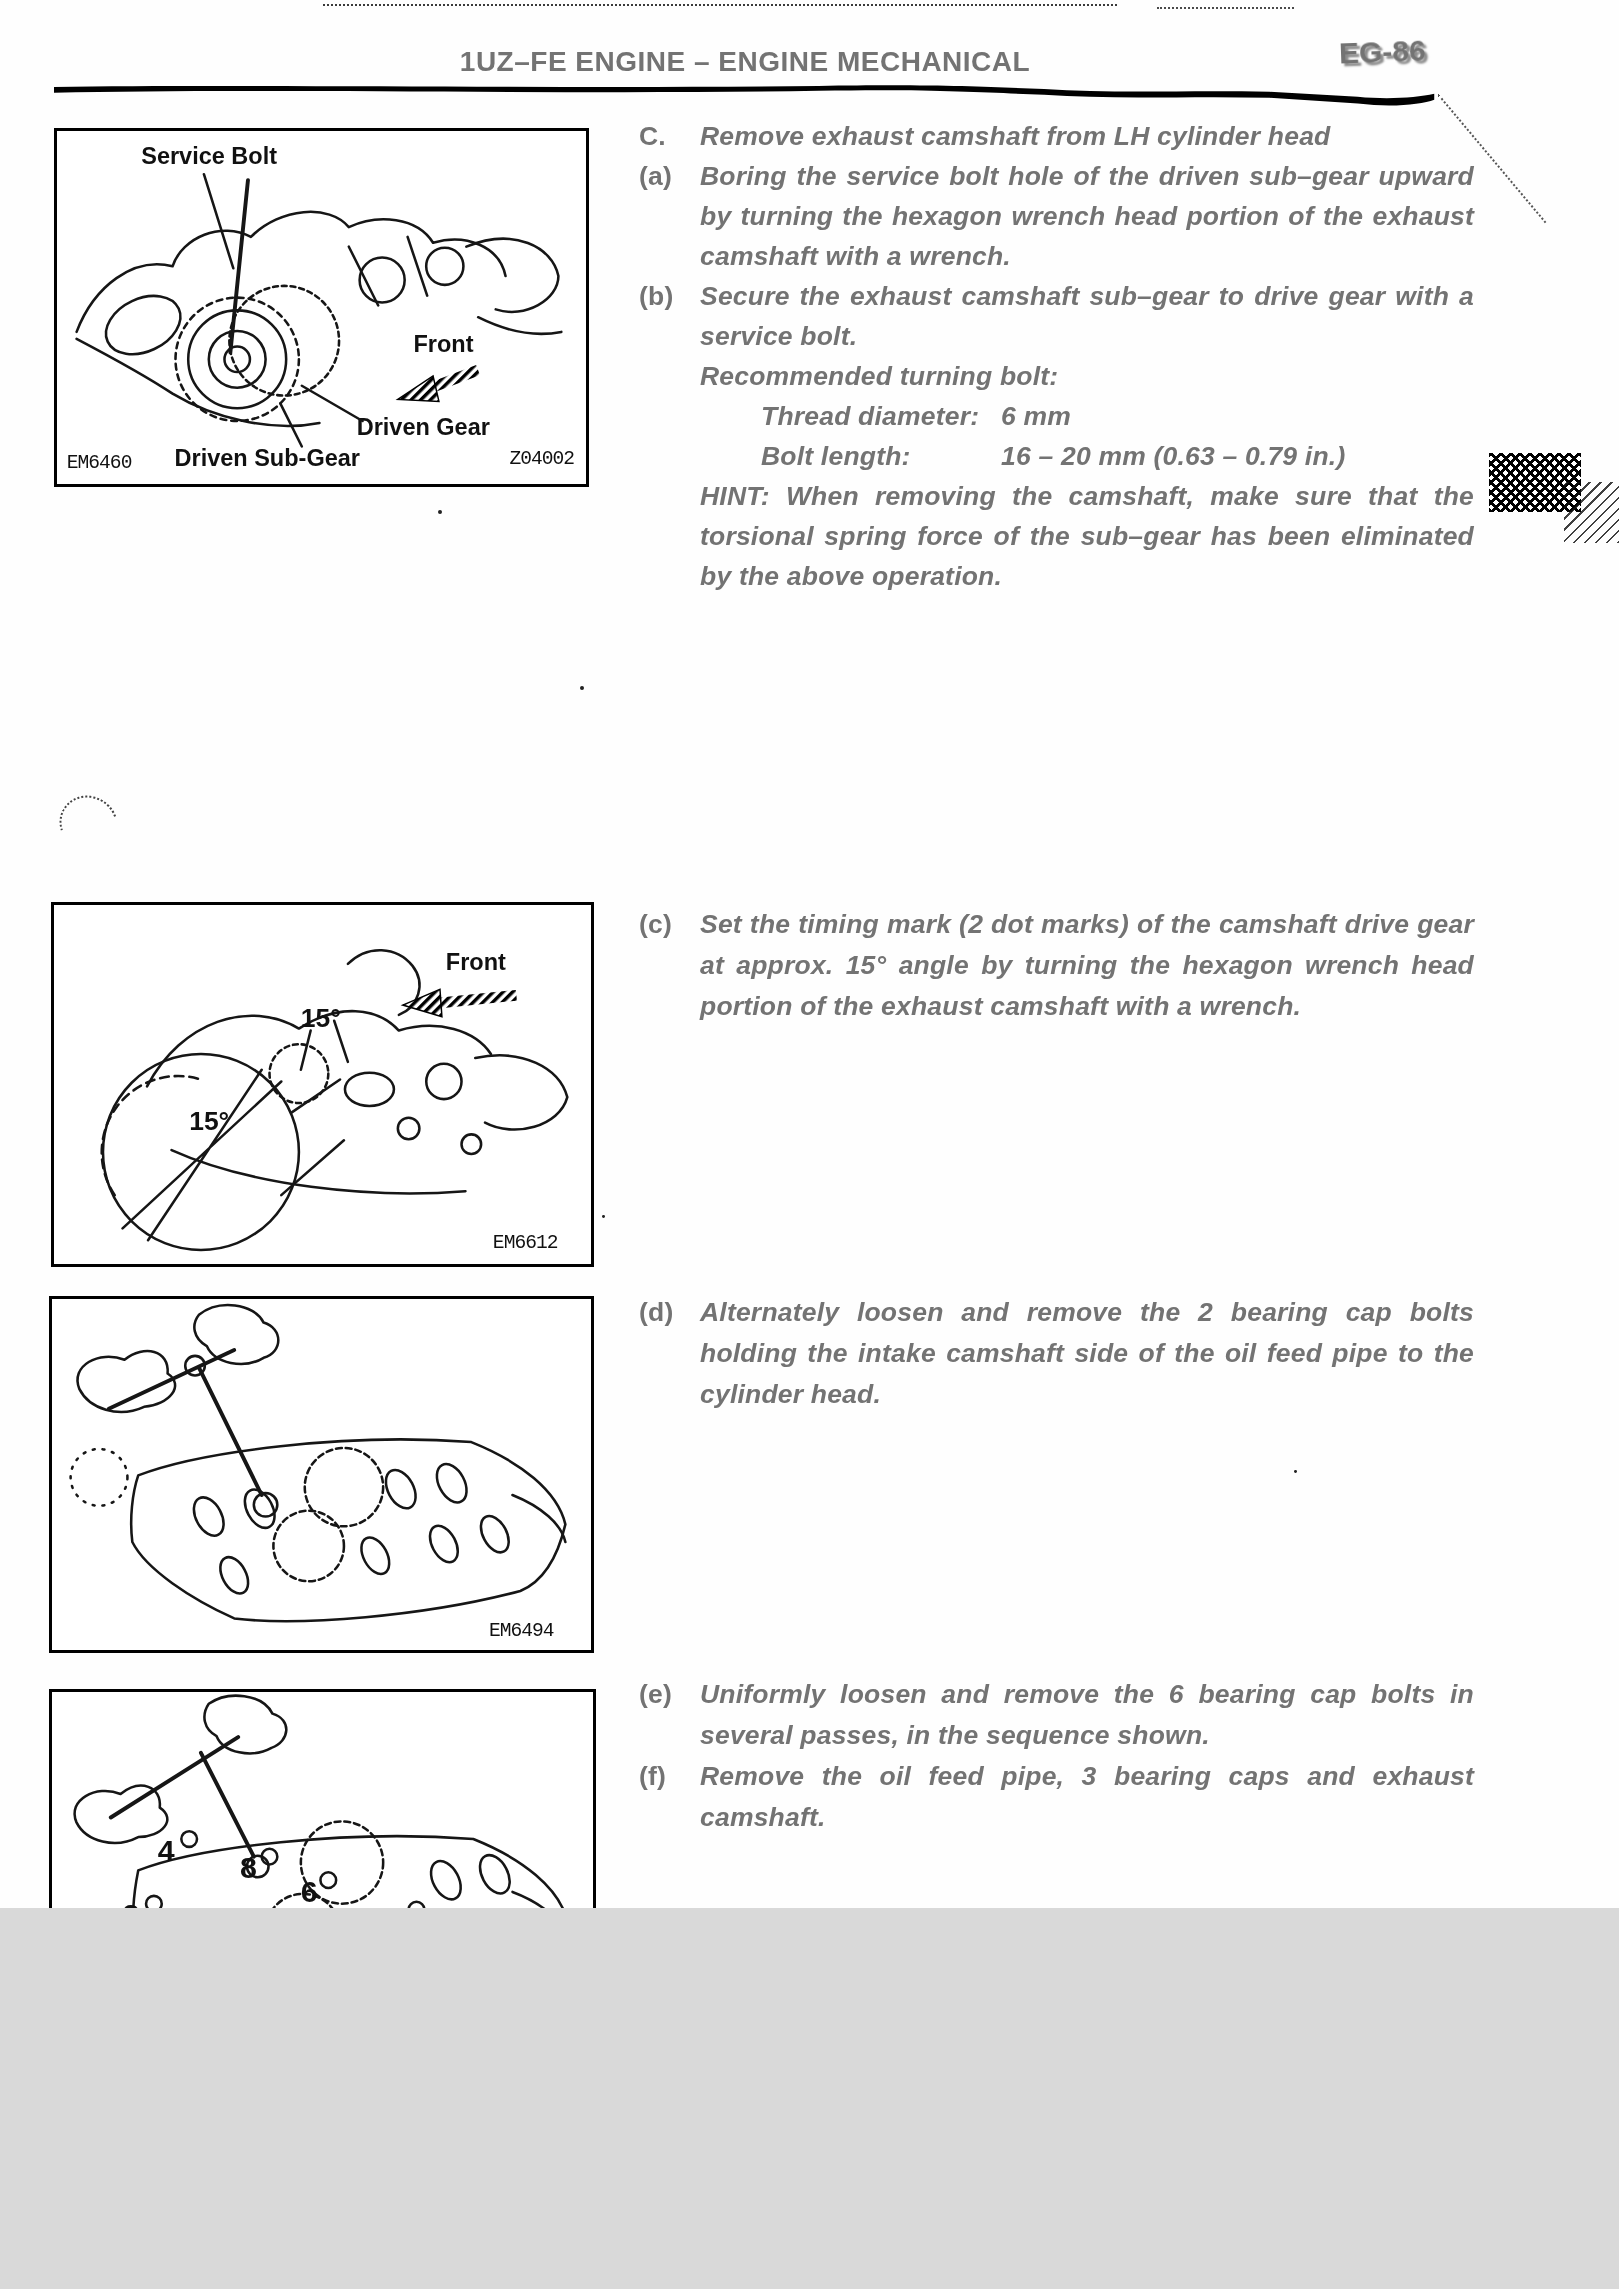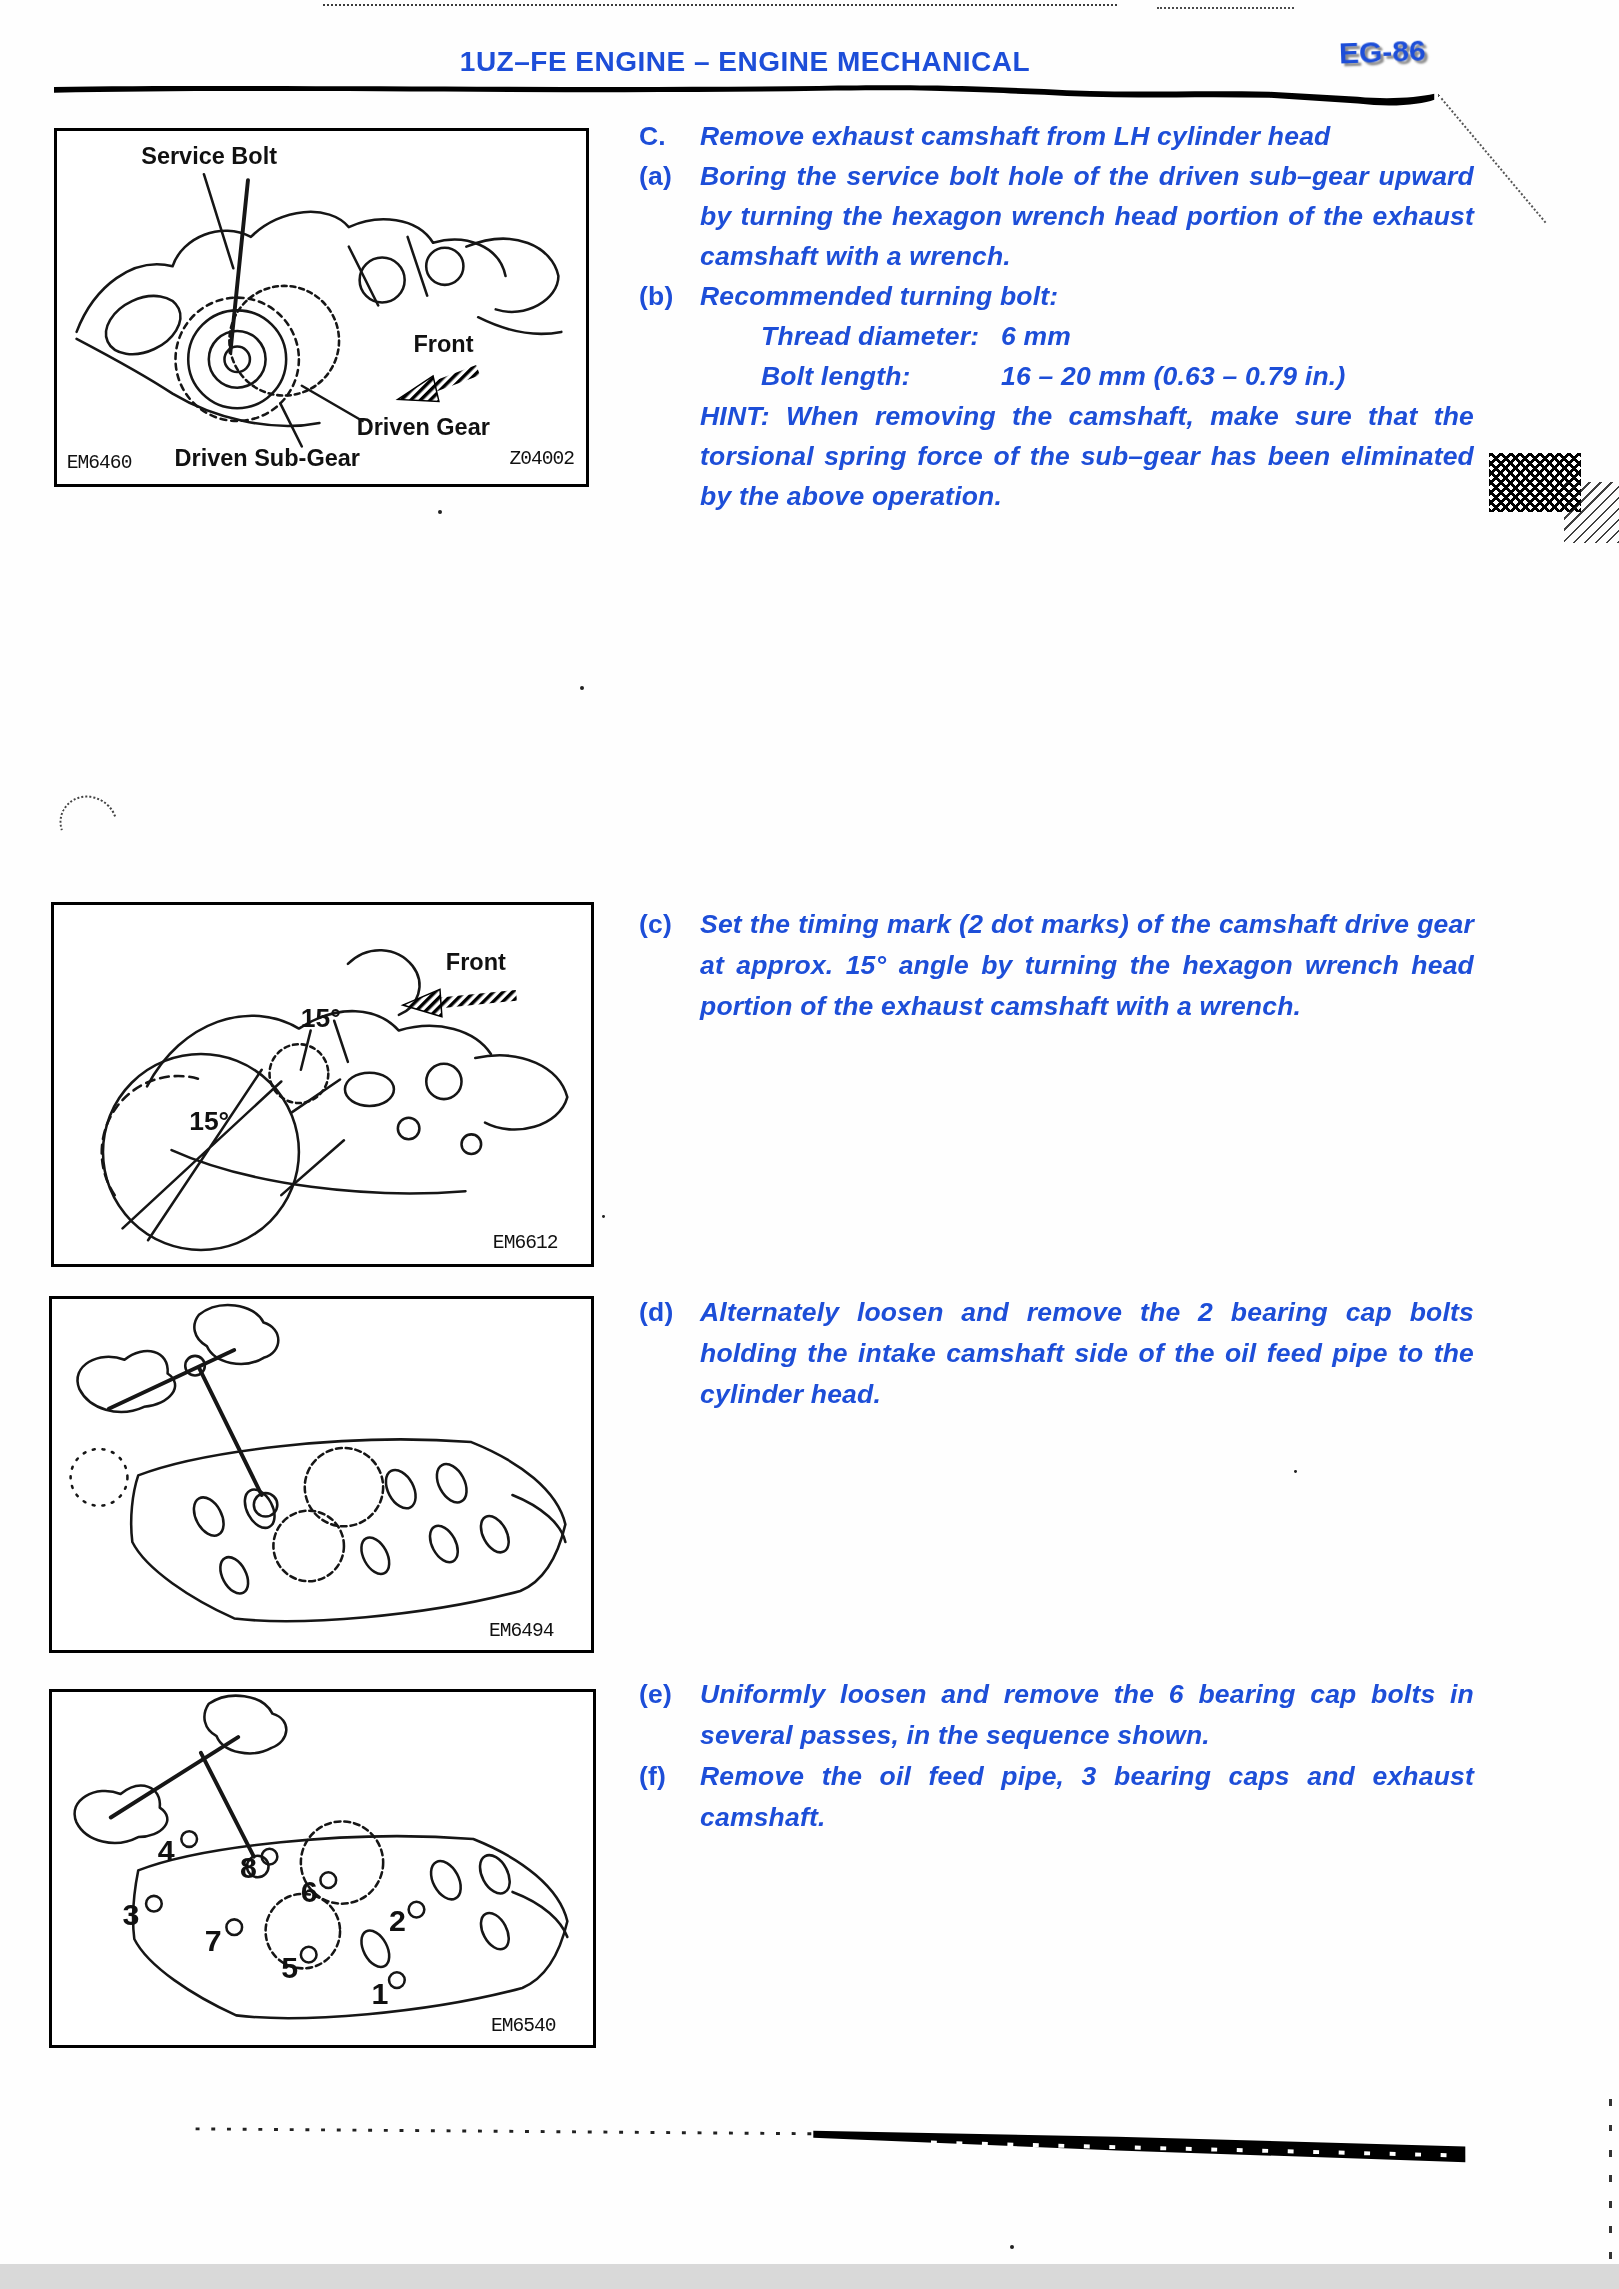--- a/index.html
+++ b/index.html
@@ -1,18 +1,18 @@
 <!DOCTYPE html>
 <html><head>
 <meta charset="utf-8">
 <style>
   html,body { margin:0; padding:0; background:#d9d9d9; }
   .page {
-    position:relative; width:1619px; height:2264px; background:#fefefe;
-    font-family:"Liberation Sans", sans-serif; color:#1d4ed8; overflow:hidden;
+    position:relative; width:1619px; height:1908px; background:#fefefe;
+    font-family:"Liberation Sans", sans-serif; color:#737373; overflow:hidden;
   }
   
   .header-title {
     position:absolute; left:402px; top:46px; width:686px; text-align:center;
     font-size:28px; font-weight:700; letter-spacing:0.5px; white-space:nowrap;
   }
   .page-num {
     position:absolute; left:1339px; top:35px; font-size:30px; font-weight:700;
     transform:rotate(-2deg); text-shadow:2.9px 2.9px 2px rgba(0,0,0,.45);
     filter:blur(0.3px);
@@ -244,20 +244,21 @@
       <span class="step-label">C.</span>
       <div class="step-body">Remove exhaust camshaft from LH cylinder head</div>
     </div>
     <div class="step">
       <span class="step-label">(a)</span>
       <div class="step-body">Boring the service bolt hole of the driven sub–gear upward by turning the hexagon wrench head portion of the exhaust camshaft with a wrench.</div>
     </div>
     <div class="step">
       <span class="step-label">(b)</span>
       <div class="step-body">
+        <div>Secure the exhaust camshaft sub–gear to drive gear with a service bolt.</div>
         <div class="spec-title">Recommended turning bolt:</div>
         <div class="spec-row">
           <span class="spec-name">Thread diameter:</span>
           <span class="spec-value">6 mm</span>
         </div>
         <div class="spec-row">
           <span class="spec-name">Bolt length:</span>
           <span class="spec-value">16 – 20 mm (0.63 – 0.79 in.)</span>
         </div>
         <div>HINT: When removing the camshaft, make sure that the torsional spring force of the sub–gear has been eliminated by the above operation.</div>

